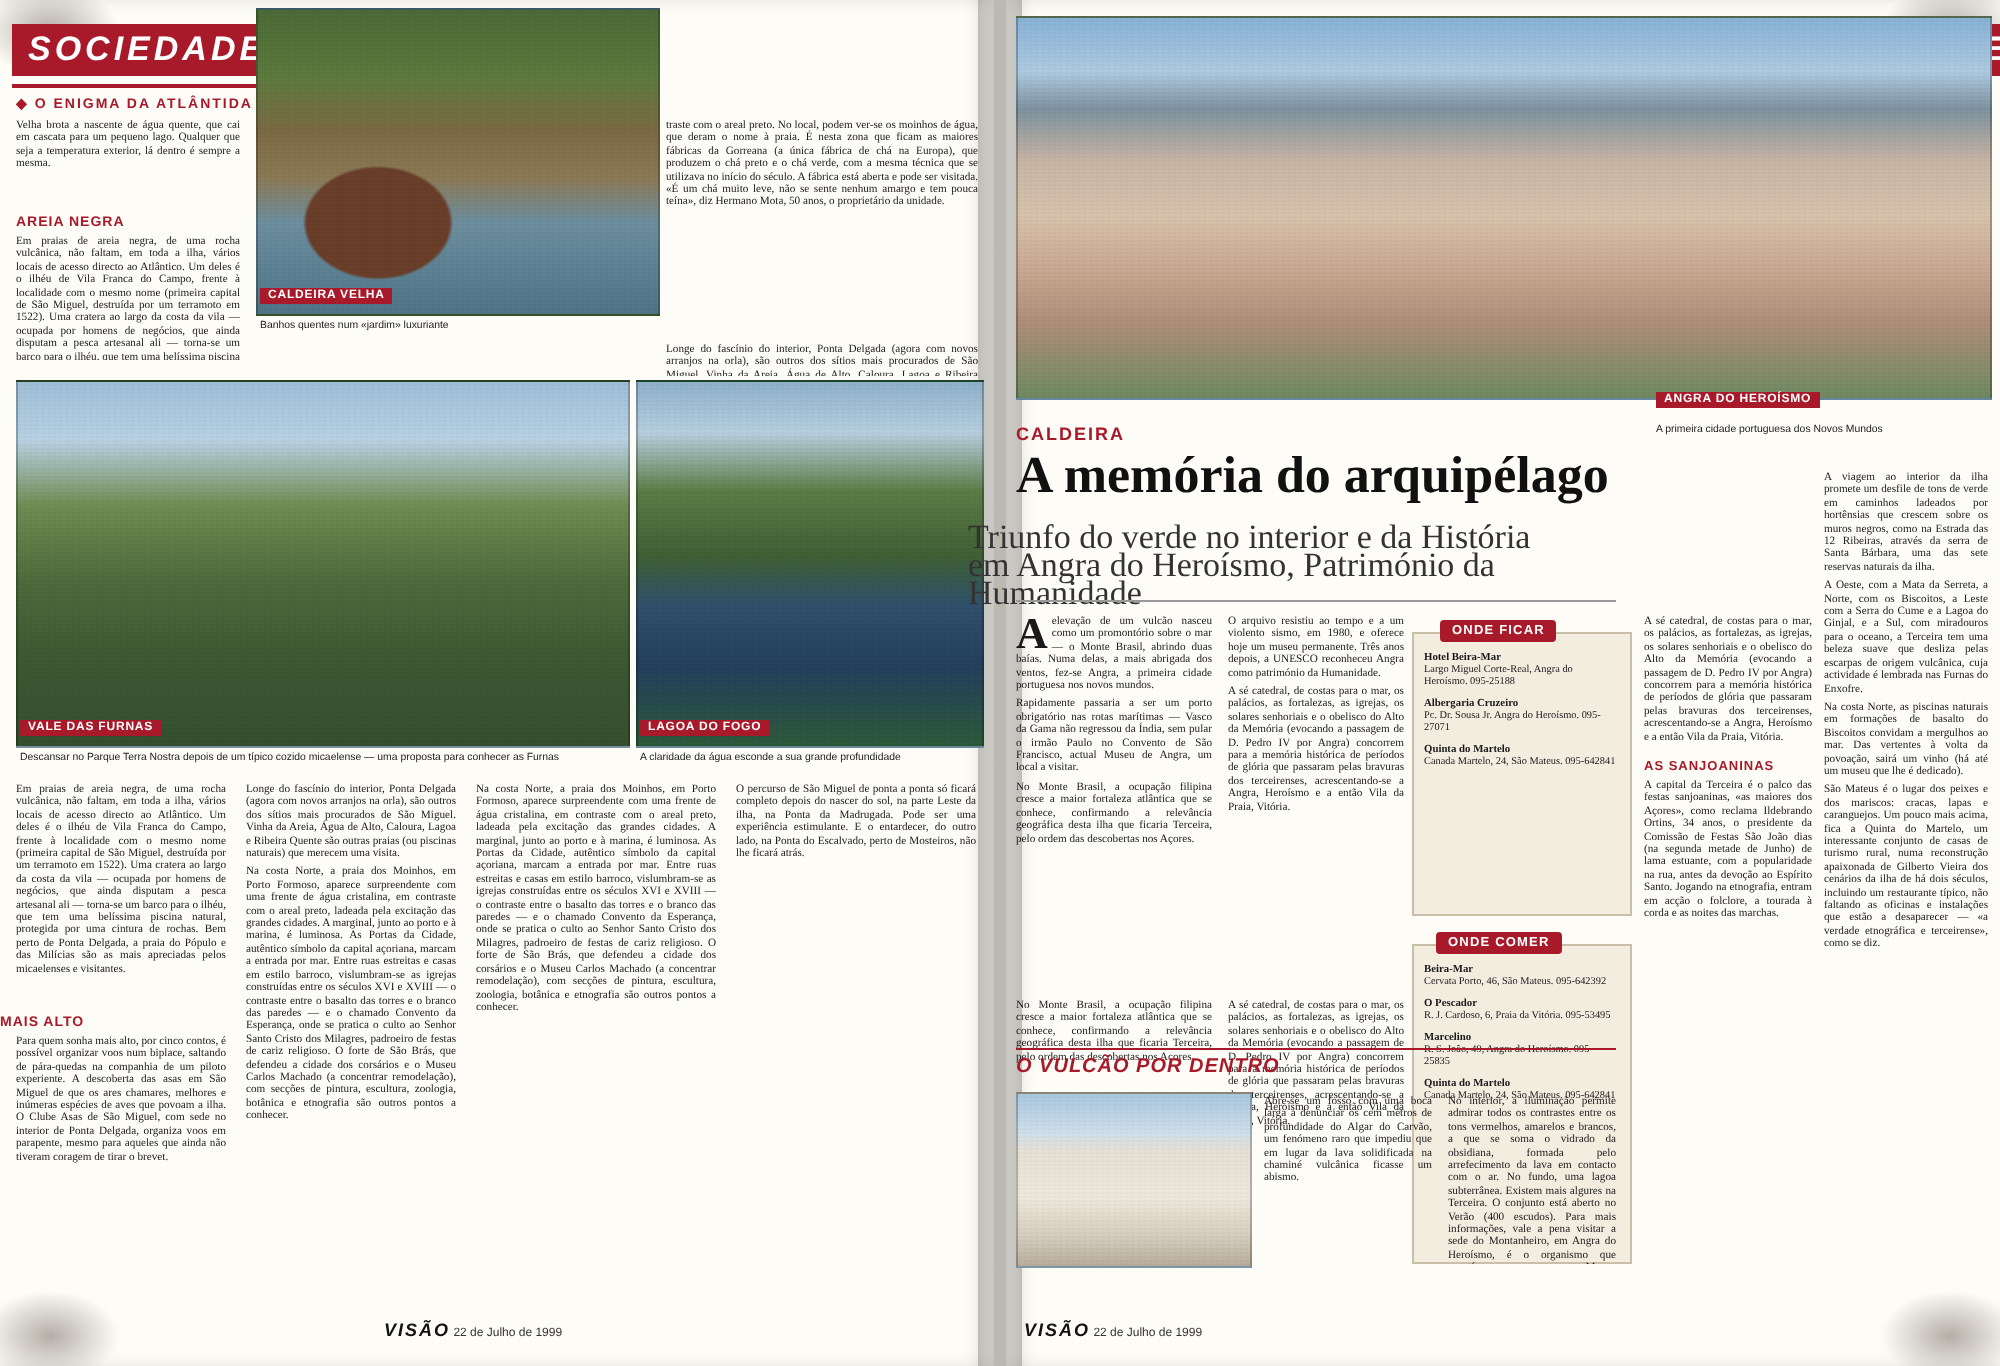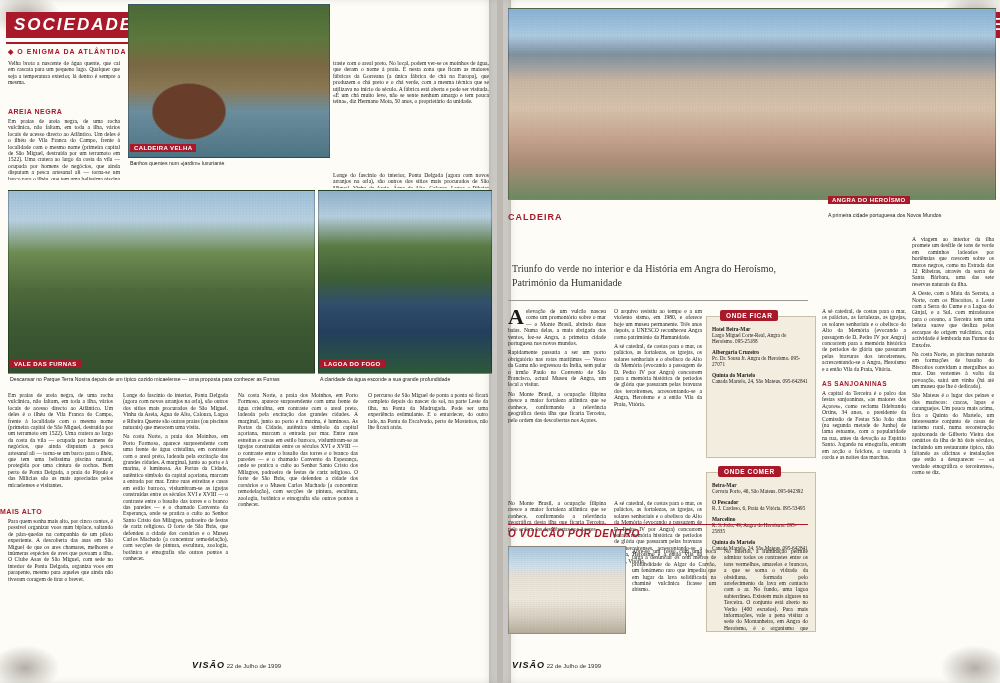--- a/index.html
+++ b/index.html
@@ -154,21 +154,22 @@
   <div class="banner" style="left:876px;top:12px;width:120px;justify-content:flex-end;">SOCIEDADE</div>
   <div class="rule" style="left:806px;top:42px;width:190px;height:2px;"></div>
 
   <div class="photo ph-city" style="left:508px;top:8px;width:486px;height:190px;">
     <div class="ph-grain"></div>
   </div>
   <div class="cap-red" style="left:828px;top:196px;">ANGRA DO HEROÍSMO</div>
   <div class="cap-txt" style="left:828px;top:212px;width:165px;">A primeira cidade portuguesa dos Novos Mundos</div>
 
   <div class="kicker" style="left:508px;top:212px;font-size:9px;">CALDEIRA</div>
-  <div class="deck" style="left:512px;top:262px;width:300px;font-size:10px;line-height:14px;">Triunfo do verde no interior e da História em Angra do Heroísmo, Património da Humanidade</div>
+  <div class="headline" style="left:508px;top:224px;font-size:26px;line-height:28px;">A memória do arquipélago</div>
+  <div class="deck" style="left:484px;top:262px;width:300px;font-size:17px;line-height:14px;">Triunfo do verde no interior e da História em Angra do Heroísmo, Património da Humanidade</div>
 
   <div class="rule" style="left:508px;top:300px;width:300px;height:1px;background:#999;"></div>
 
   <div class="col dropcap" style="left:508px;top:308px;width:98px;height:190px;overflow:hidden;">
     <p>A elevação de um vulcão nasceu como um promontório sobre o mar — o Monte Brasil, abrindo duas baías. Numa delas, a mais abrigada dos ventos, fez-se Angra, a primeira cidade portuguesa nos novos mundos.</p>
     <p>Rapidamente passaria a ser um porto obrigatório nas rotas marítimas — Vasco da Gama não regressou da Índia, sem pular o irmão Paulo no Convento de São Francisco, actual Museu de Angra, um local a visitar.</p>
     <p>No Monte Brasil, a ocupação filipina cresce a maior fortaleza atlântica que se conhece, confirmando a relevância geográfica desta ilha que ficaria Terceira, pelo ordem das descobertas nos Açores.</p>
   </div>
   <div class="col" style="left:508px;top:500px;width:98px;height:130px;overflow:hidden;">
     <p>No Monte Brasil, a ocupação filipina cresce a maior fortaleza atlântica que se conhece, confirmando a relevância geográfica desta ilha que ficaria Terceira, pelo ordem das descobertas nos Açores.</p>

